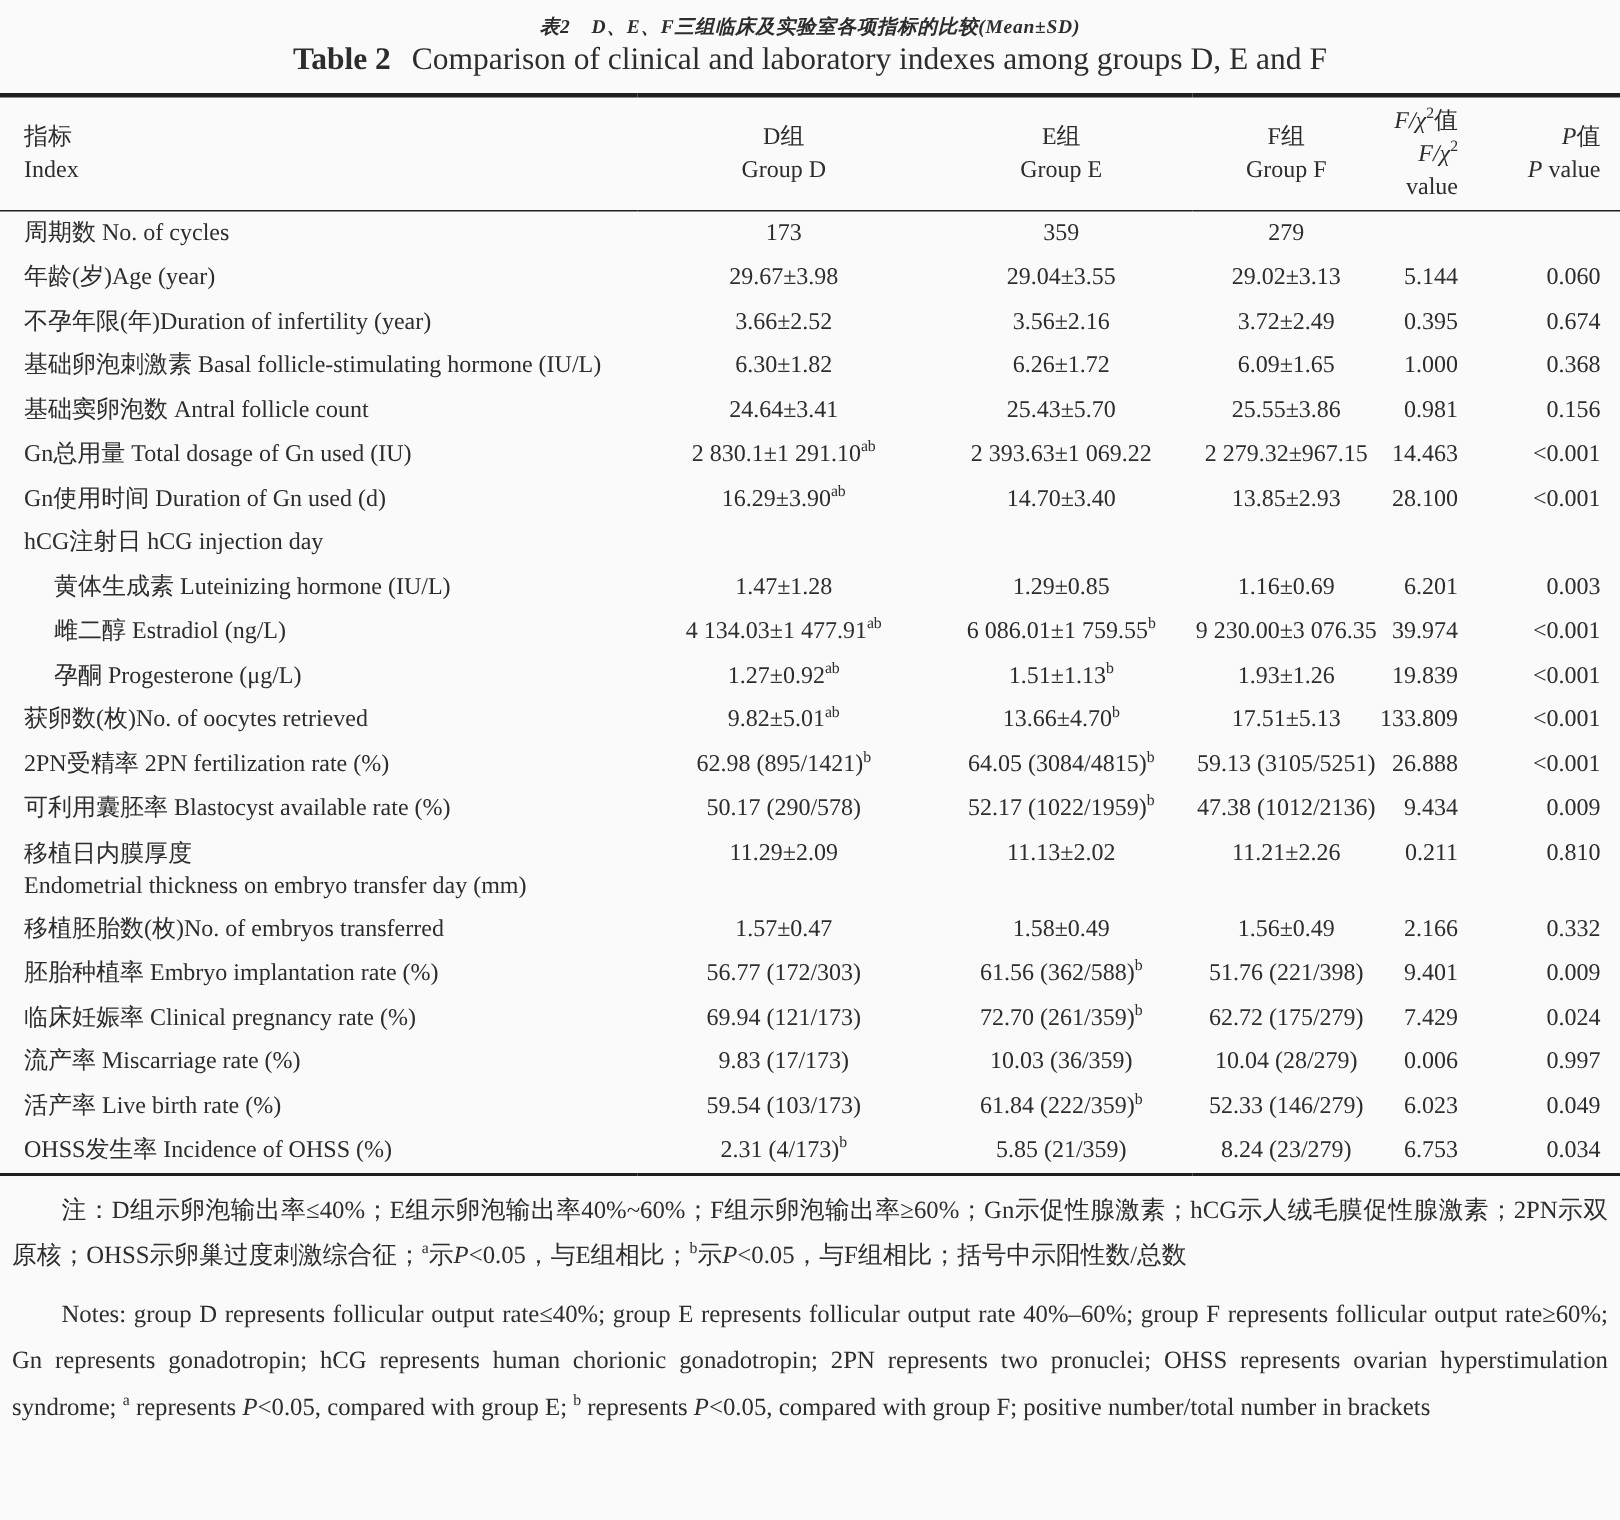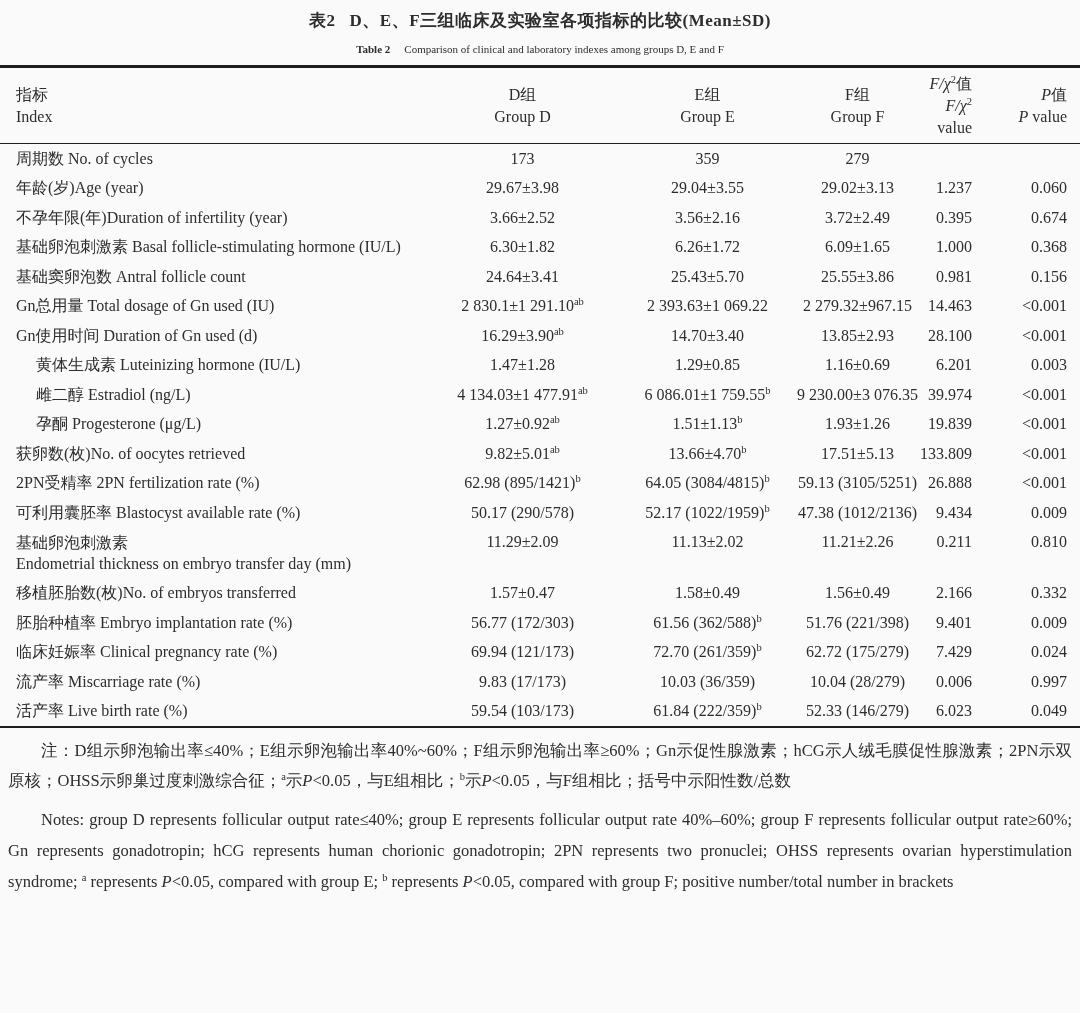--- a/index.html
+++ b/index.html
@@ -4,22 +4,22 @@
 <style>
   * { box-sizing: border-box; }
   html, body { margin: 0; padding: 0; }
   body {
     width: 1080px; height: 1013px;
     background: #fbfafa; color: #2d2d2d;
     font-family: "Liberation Serif", "DejaVu Serif", serif;
     overflow: hidden;
   }
   .titles { padding-top: 9px; text-align: center; }
-  .title-zh { font-size: 17px; font-weight: bold; letter-spacing: 0.5px; }
-  .title-en { font-size: 11px; margin-top: 11px; }
+  .title-zh { font-size: 13px; font-weight: bold; letter-spacing: 0.5px; font-style: italic; }
+  .title-en { font-size: 21px; }
   .bold { font-weight: bold; }
   .gap { display: inline-block; width: 14px; }
 
   table.cmp {
     width: 1080px; border-collapse: collapse; table-layout: fixed;
     margin-top: 10px;
     border-top: 3px solid #1f1f1f;
     border-bottom: 2.5px solid #1f1f1f;
   }
   thead th {
@@ -107,21 +107,21 @@
           <td class="c-right c-fv"></td>
           <td class="c-right c-pv"></td>
         </tr>
         <tr>
           <td class="c-label">
             <div>年龄(岁)Age (year)</div>
           </td>
           <td class="c-mid">29.67±3.98</td>
           <td class="c-mid">29.04±3.55</td>
           <td class="c-mid">29.02±3.13</td>
-          <td class="c-right c-fv">1.237</td>
+          <td class="c-right c-fv">5.144</td>
           <td class="c-right c-pv">0.060</td>
         </tr>
         <tr>
           <td class="c-label">
             <div>不孕年限(年)Duration of infertility (year)</div>
           </td>
           <td class="c-mid">3.66±2.52</td>
           <td class="c-mid">3.56±2.16</td>
           <td class="c-mid">3.72±2.49</td>
           <td class="c-right c-fv">0.395</td>
@@ -161,20 +161,30 @@
           <td class="c-label">
             <div>Gn使用时间 Duration of Gn used (d)</div>
           </td>
           <td class="c-mid">16.29±3.90<sup>ab</sup></td>
           <td class="c-mid">14.70±3.40</td>
           <td class="c-mid">13.85±2.93</td>
           <td class="c-right c-fv">28.100</td>
           <td class="c-right c-pv">&lt;0.001</td>
         </tr>
         <tr>
+          <td class="c-label">
+            <div>hCG注射日 hCG injection day</div>
+          </td>
+          <td class="c-mid"></td>
+          <td class="c-mid"></td>
+          <td class="c-mid"></td>
+          <td class="c-right c-fv"></td>
+          <td class="c-right c-pv"></td>
+        </tr>
+        <tr>
           <td class="c-label indent">
             <div>黄体生成素 Luteinizing hormone (IU/L)</div>
           </td>
           <td class="c-mid">1.47±1.28</td>
           <td class="c-mid">1.29±0.85</td>
           <td class="c-mid">1.16±0.69</td>
           <td class="c-right c-fv">6.201</td>
           <td class="c-right c-pv">0.003</td>
         </tr>
         <tr>
@@ -222,21 +232,21 @@
             <div>可利用囊胚率 Blastocyst available rate (%)</div>
           </td>
           <td class="c-mid">50.17 (290/578)</td>
           <td class="c-mid">52.17 (1022/1959)<sup>b</sup></td>
           <td class="c-mid">47.38 (1012/2136)</td>
           <td class="c-right c-fv">9.434</td>
           <td class="c-right c-pv">0.009</td>
         </tr>
         <tr class="tall">
           <td class="c-label">
-            <div>基础卵泡刺激素</div>
+            <div>移植日内膜厚度</div>
             <div>Endometrial thickness on embryo transfer day (mm)</div>
           </td>
           <td class="c-mid">11.29±2.09</td>
           <td class="c-mid">11.13±2.02</td>
           <td class="c-mid">11.21±2.26</td>
           <td class="c-right c-fv">0.211</td>
           <td class="c-right c-pv">0.810</td>
         </tr>
         <tr>
           <td class="c-label">
@@ -281,19 +291,29 @@
         <tr>
           <td class="c-label">
             <div>活产率 Live birth rate (%)</div>
           </td>
           <td class="c-mid">59.54 (103/173)</td>
           <td class="c-mid">61.84 (222/359)<sup>b</sup></td>
           <td class="c-mid">52.33 (146/279)</td>
           <td class="c-right c-fv">6.023</td>
           <td class="c-right c-pv">0.049</td>
         </tr>
+        <tr>
+          <td class="c-label">
+            <div>OHSS发生率 Incidence of OHSS (%)</div>
+          </td>
+          <td class="c-mid">2.31 (4/173)<sup>b</sup></td>
+          <td class="c-mid">5.85 (21/359)</td>
+          <td class="c-mid">8.24 (23/279)</td>
+          <td class="c-right c-fv">6.753</td>
+          <td class="c-right c-pv">0.034</td>
+        </tr>
       </tbody>
   </table>
 
   <p class="note">注：D组示卵泡输出率≤40%；E组示卵泡输出率40%~60%；F组示卵泡输出率≥60%；Gn示促性腺激素；hCG示人绒毛膜促性腺激素；2PN示双原核；OHSS示卵巢过度刺激综合征；<sup>a</sup>示<i>P</i>&lt;0.05，与E组相比；<sup>b</sup>示<i>P</i>&lt;0.05，与F组相比；括号中示阳性数/总数</p>
   <p class="note note-en">Notes: group D represents follicular output rate≤40%; group E represents follicular output rate 40%–60%; group F represents follicular output rate≥60%; Gn represents gonadotropin; hCG represents human chorionic gonadotropin; 2PN represents two pronuclei; OHSS represents ovarian hyperstimulation syndrome; <sup>a</sup> represents <i>P</i>&lt;0.05, compared with group E; <sup>b</sup> represents <i>P</i>&lt;0.05, compared with group F; positive number/total number in brackets</p>
 
 </div>
 
 </body></html>

